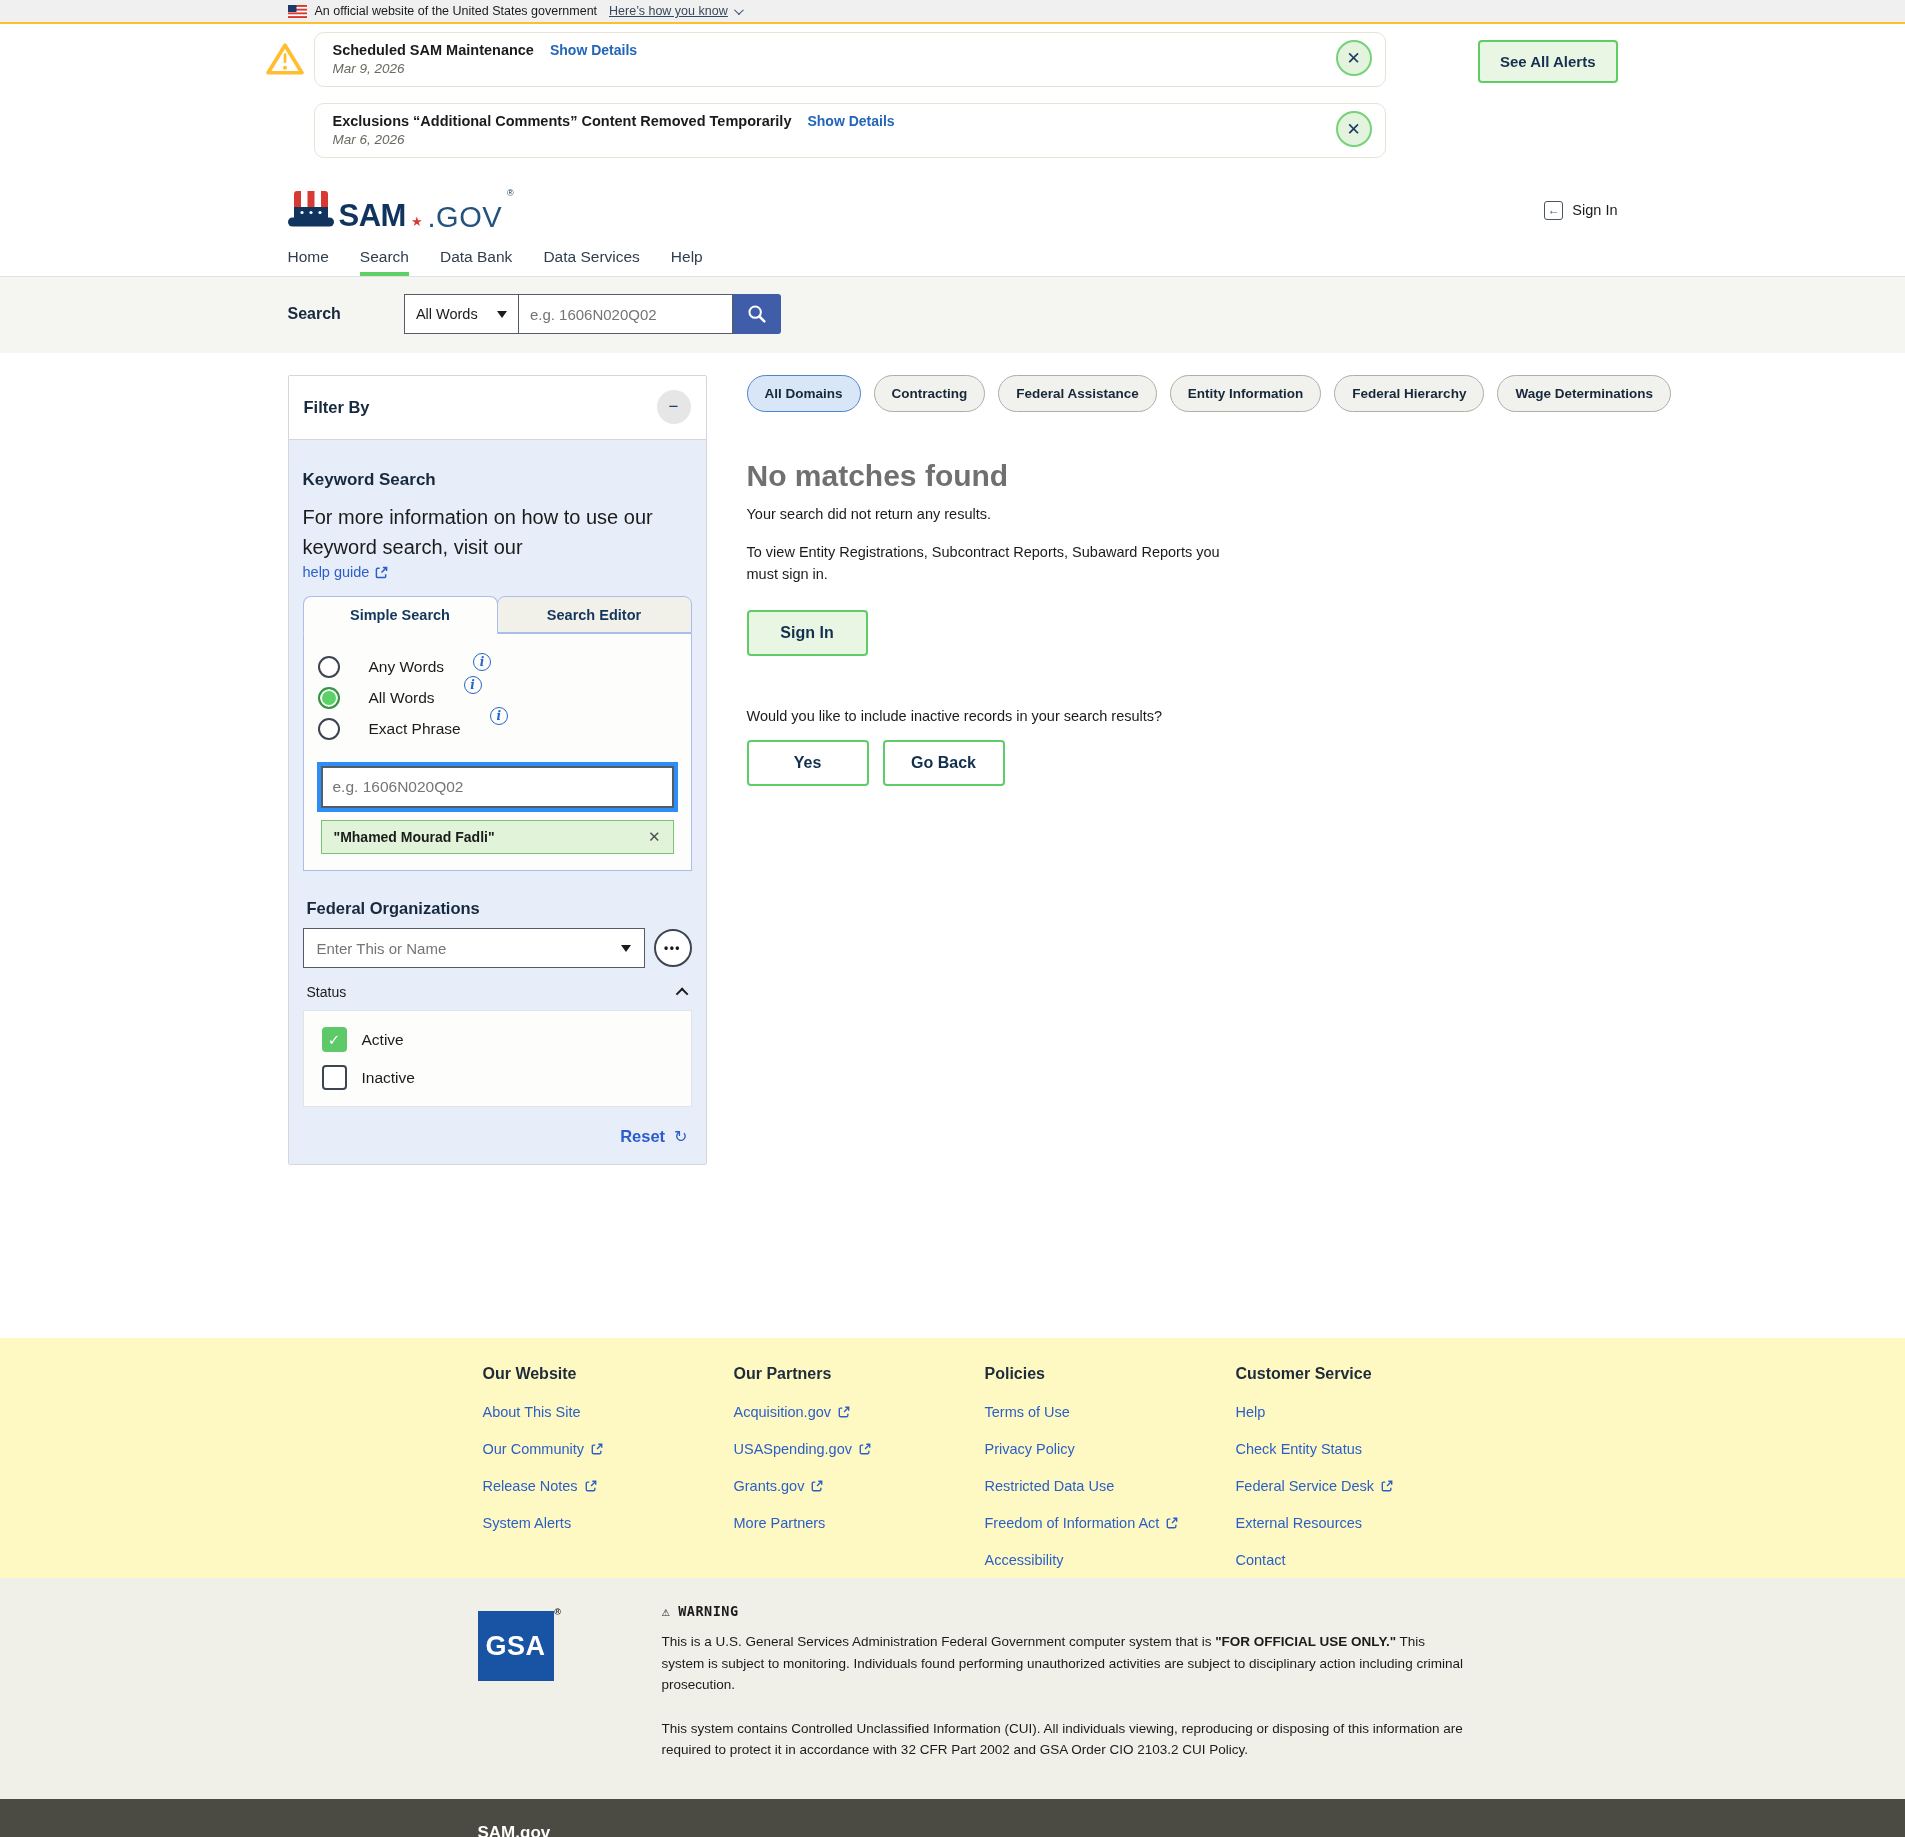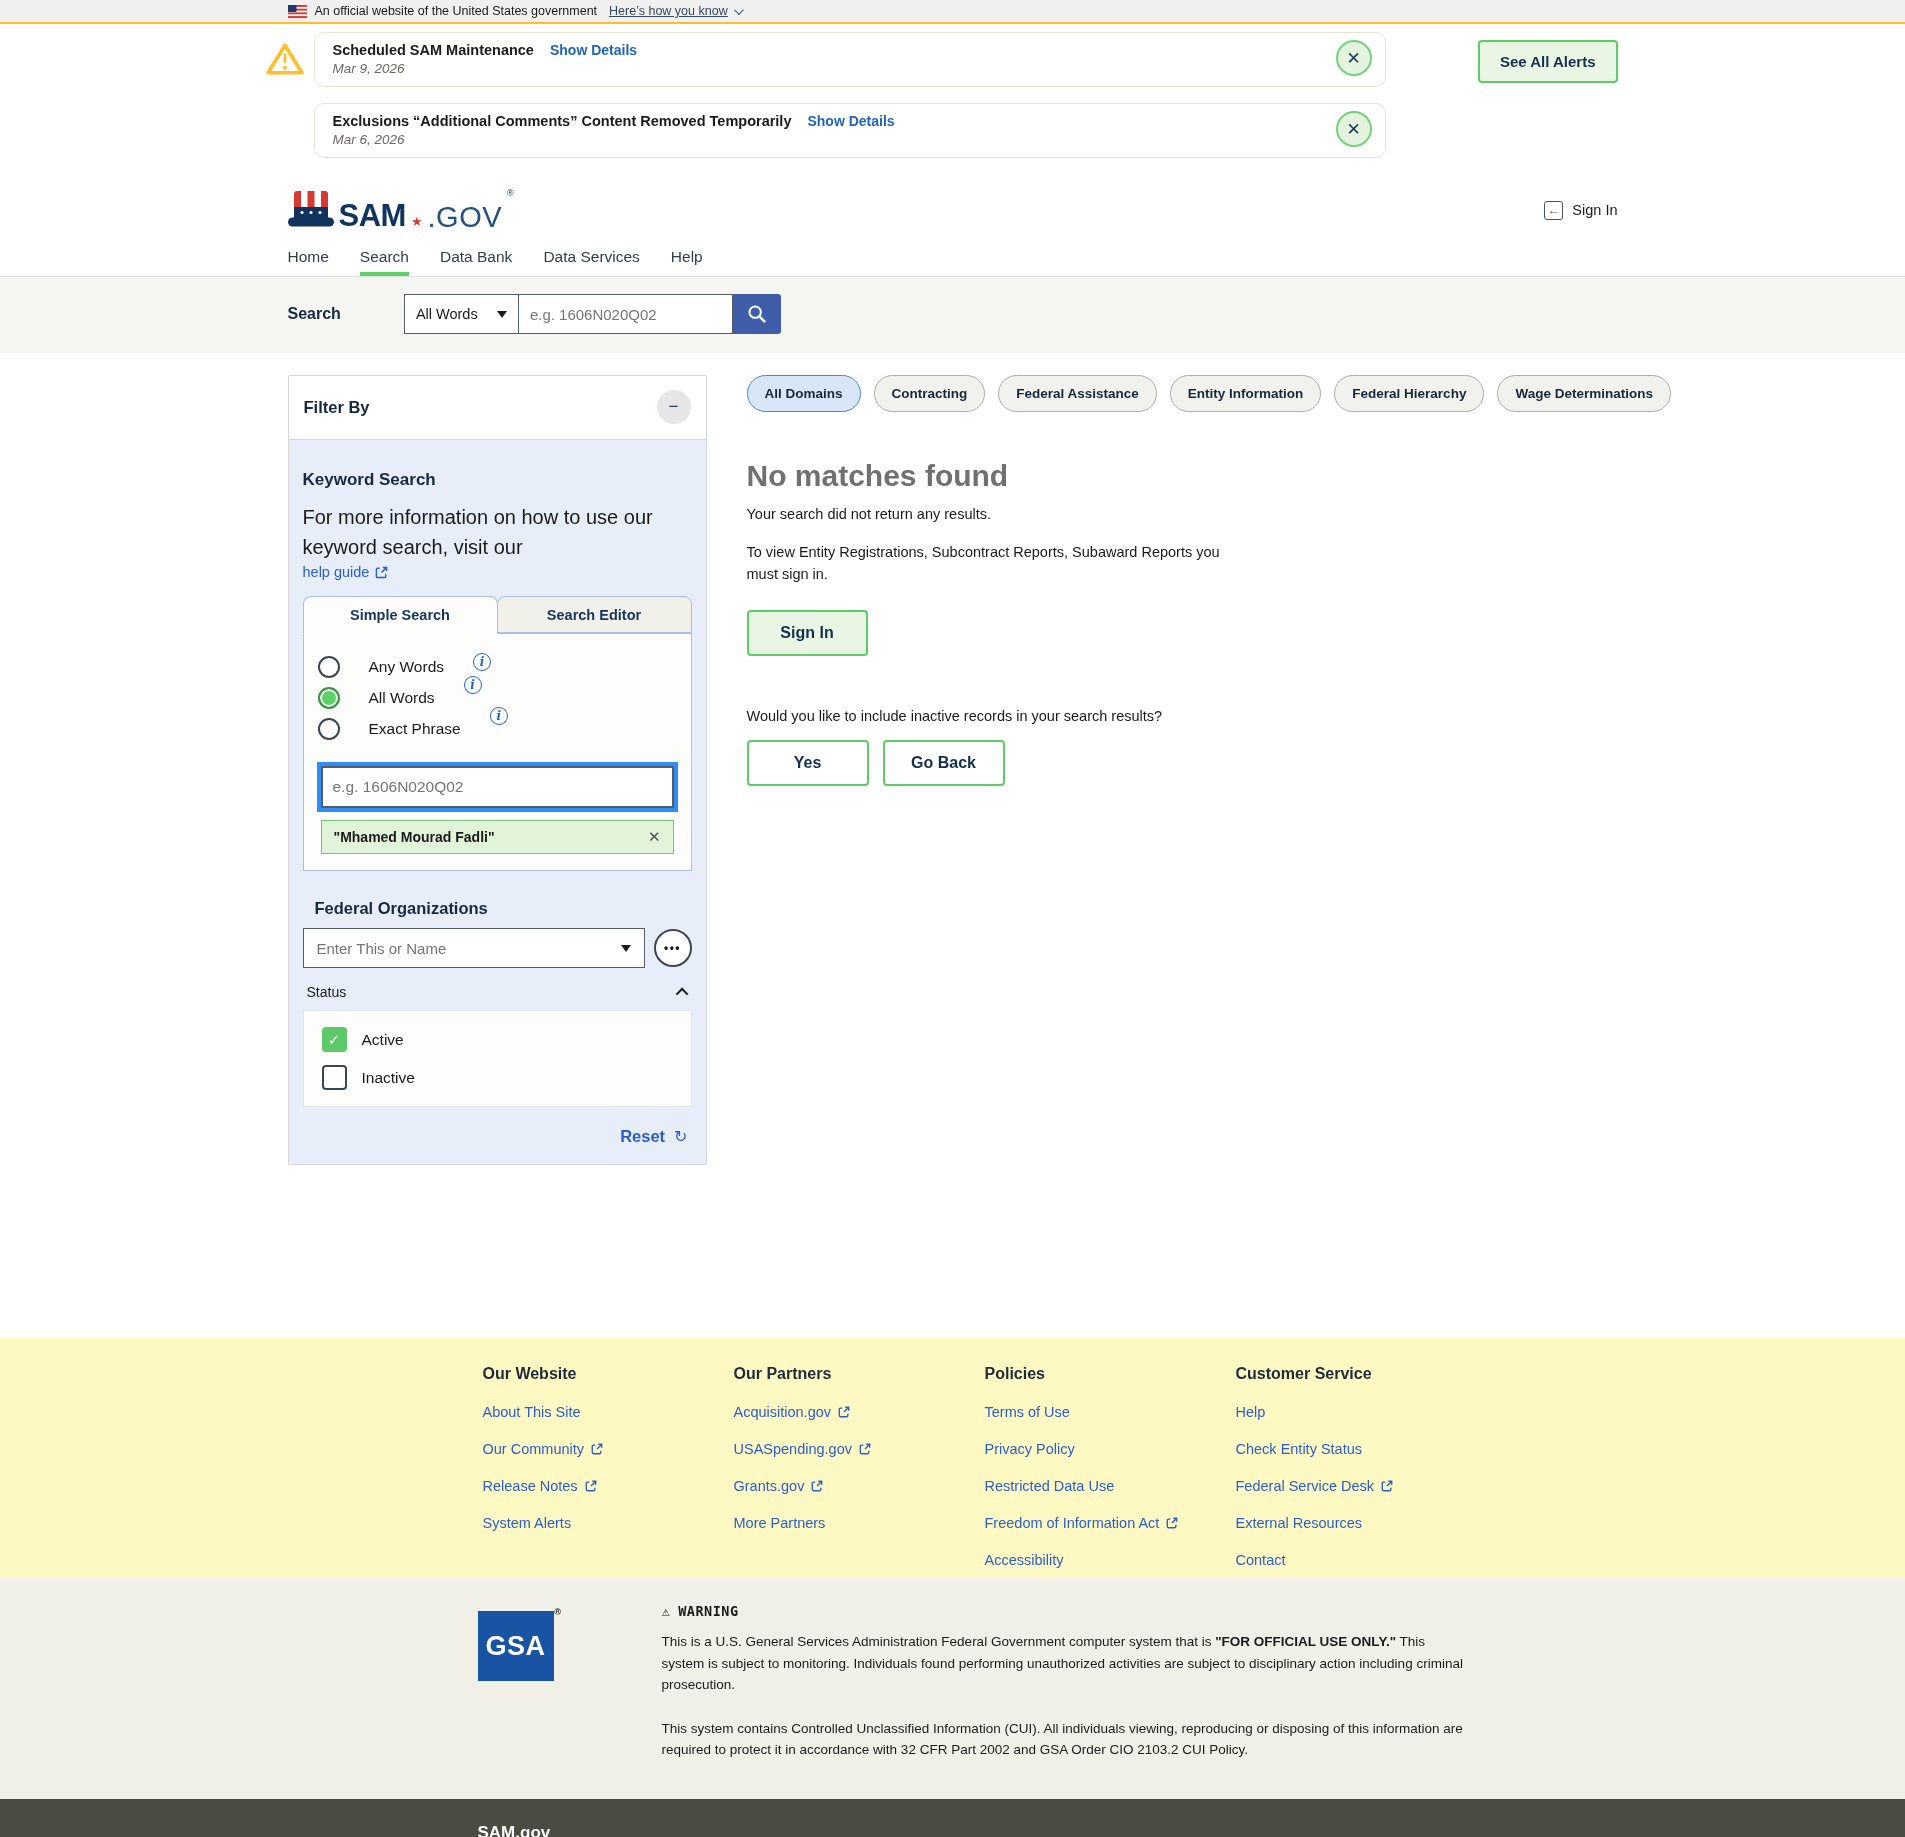--- a/index.html
+++ b/index.html
@@ -77,21 +77,21 @@
   .radio { width:22px; height:22px; border-radius:50%; border:2px solid #3d4551; background:#fff; flex:0 0 22px; cursor:pointer; }
   .radio.sel { border:2px solid #389343; background:#5bd168; box-shadow:inset 0 0 0 2px rgba(255,255,255,.95); }
   .radio-label { font-size:15.5px; color:#1b1b1b; }
   .info-icon { width:18px; height:18px; border:1.5px solid #2566c8; border-radius:50%; color:#2566c8; font-family:"DejaVu Serif",serif; font-style:italic; font-weight:700; font-size:12px; display:inline-flex; align-items:center; justify-content:center; cursor:pointer; flex:0 0 18px; }
   .raise { transform:translateY(-13px); }
   .kw-input-wrap { margin:26px 3px 0; }
   .kw-input { width:100%; height:42px; border:2px solid #565c65; outline:4px solid #2e8ef7; padding:0 10px; font-size:15.5px; font-family:inherit; }
   .kw-input::placeholder { color:#757575; }
   .kw-chip { margin:12px 3px 0; background:#e1f3d9; border:1px solid #79c474; padding:7px 12px; display:flex; align-items:center; justify-content:space-between; font-weight:700; font-size:14px; color:#1b1b1b; }
   .chip-close { color:#4f4f4f; font-size:15px; font-weight:400; cursor:pointer; }
-  .fed-heading { font-weight:700; font-size:16.5px; color:#17293f; margin:28px 12px 10px; }
+  .fed-heading { font-weight:700; font-size:16.5px; color:#17293f; margin:28px 4px 10px; }
   .org-row { display:flex; align-items:center; }
   .org-select { flex:0 0 342px; height:40px; background:#fff; border:1px solid #565c65; display:flex; align-items:center; justify-content:space-between; padding:0 13px; cursor:pointer; }
   .org-placeholder { color:#757575; font-size:15px; }
   .more-btn { margin-left:9px; width:38px; height:38px; border-radius:50%; border:2px solid #3d4551; background:#fff; font-weight:700; font-size:12px; letter-spacing:1.5px; color:#1b1b1b; display:flex; align-items:center; justify-content:center; cursor:pointer; }
   .status-row { margin-top:16px; display:flex; align-items:center; justify-content:space-between; padding:0 4px; }
   .status-label { font-size:14px; color:#1b1b1b; }
   .chev-up { width:9px; height:9px; border-left:2px solid #1b1b1b; border-top:2px solid #1b1b1b; transform:rotate(45deg) translateY(2px); cursor:pointer; }
   .status-box { margin-top:10px; background:#fdfdfb; border:1px solid #e1e3e6; padding:16px 18px; }
   .check-row { display:flex; align-items:center; gap:15px; }
   .check-row + .check-row { margin-top:13px; }

